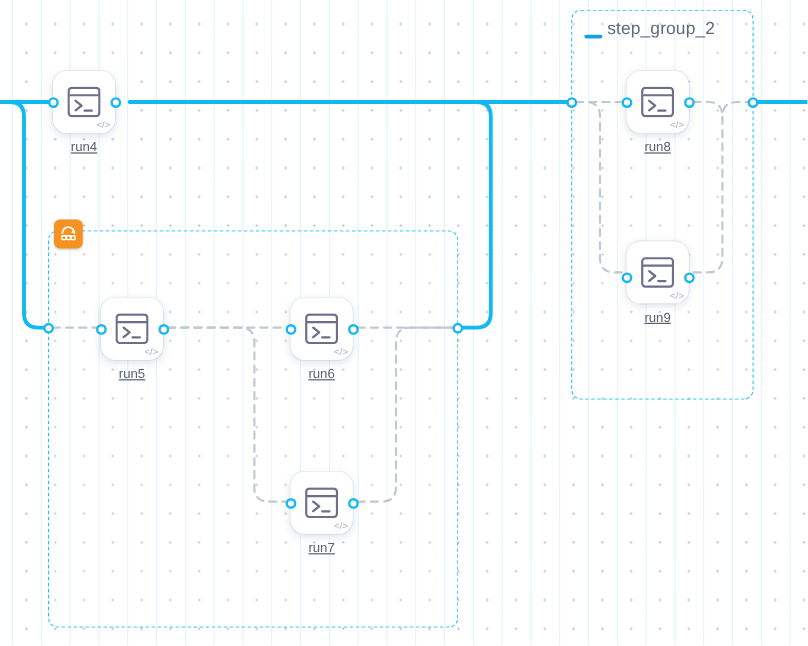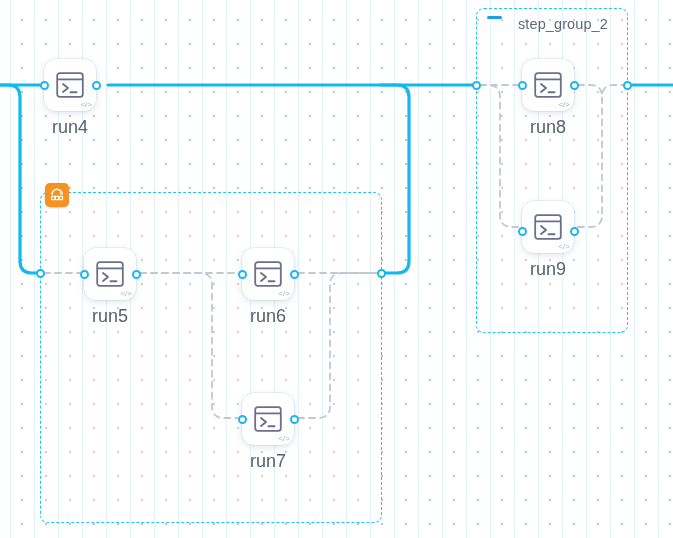--- a/index.html
+++ b/index.html
@@ -31,22 +31,22 @@
   .group-box {
     position: absolute;
     box-sizing: border-box;
     border: 1.6px dashed #22c5f0;
     border-radius: 8px;
     background: rgba(255,255,255,0.18);
   }
   .group-header {
     position: absolute;
     display: flex;
-    align-items: flex-start;
-    gap: 16px;
+    align-items: flex-end;
+    gap: 4px;
     white-space: nowrap;
   }
   .collapse-dash {
     display: inline-block;
     width: 15px;
     height: 3px;
     border-radius: 2px;
     background: #1a9fe0;
   }
   .group-title {
@@ -88,23 +88,24 @@
     font-size: 8px;
     color: #a9b2bd;
     font-family: "Liberation Sans", sans-serif;
     line-height: 1;
   }
   .node-label {
     position: absolute;
     top: 58px;
     left: 50%;
     transform: translateX(-50%);
-    font-size: 18px;
+    font-size: 11px;
     color: #59616b;
     white-space: nowrap;
+    text-decoration: underline;
   }
   .port {
     position: absolute;
     width: 9px;
     height: 9px;
     box-sizing: border-box;
     border: 2px solid #17b7ef;
     border-radius: 50%;
     background: #ffffff;
   }

